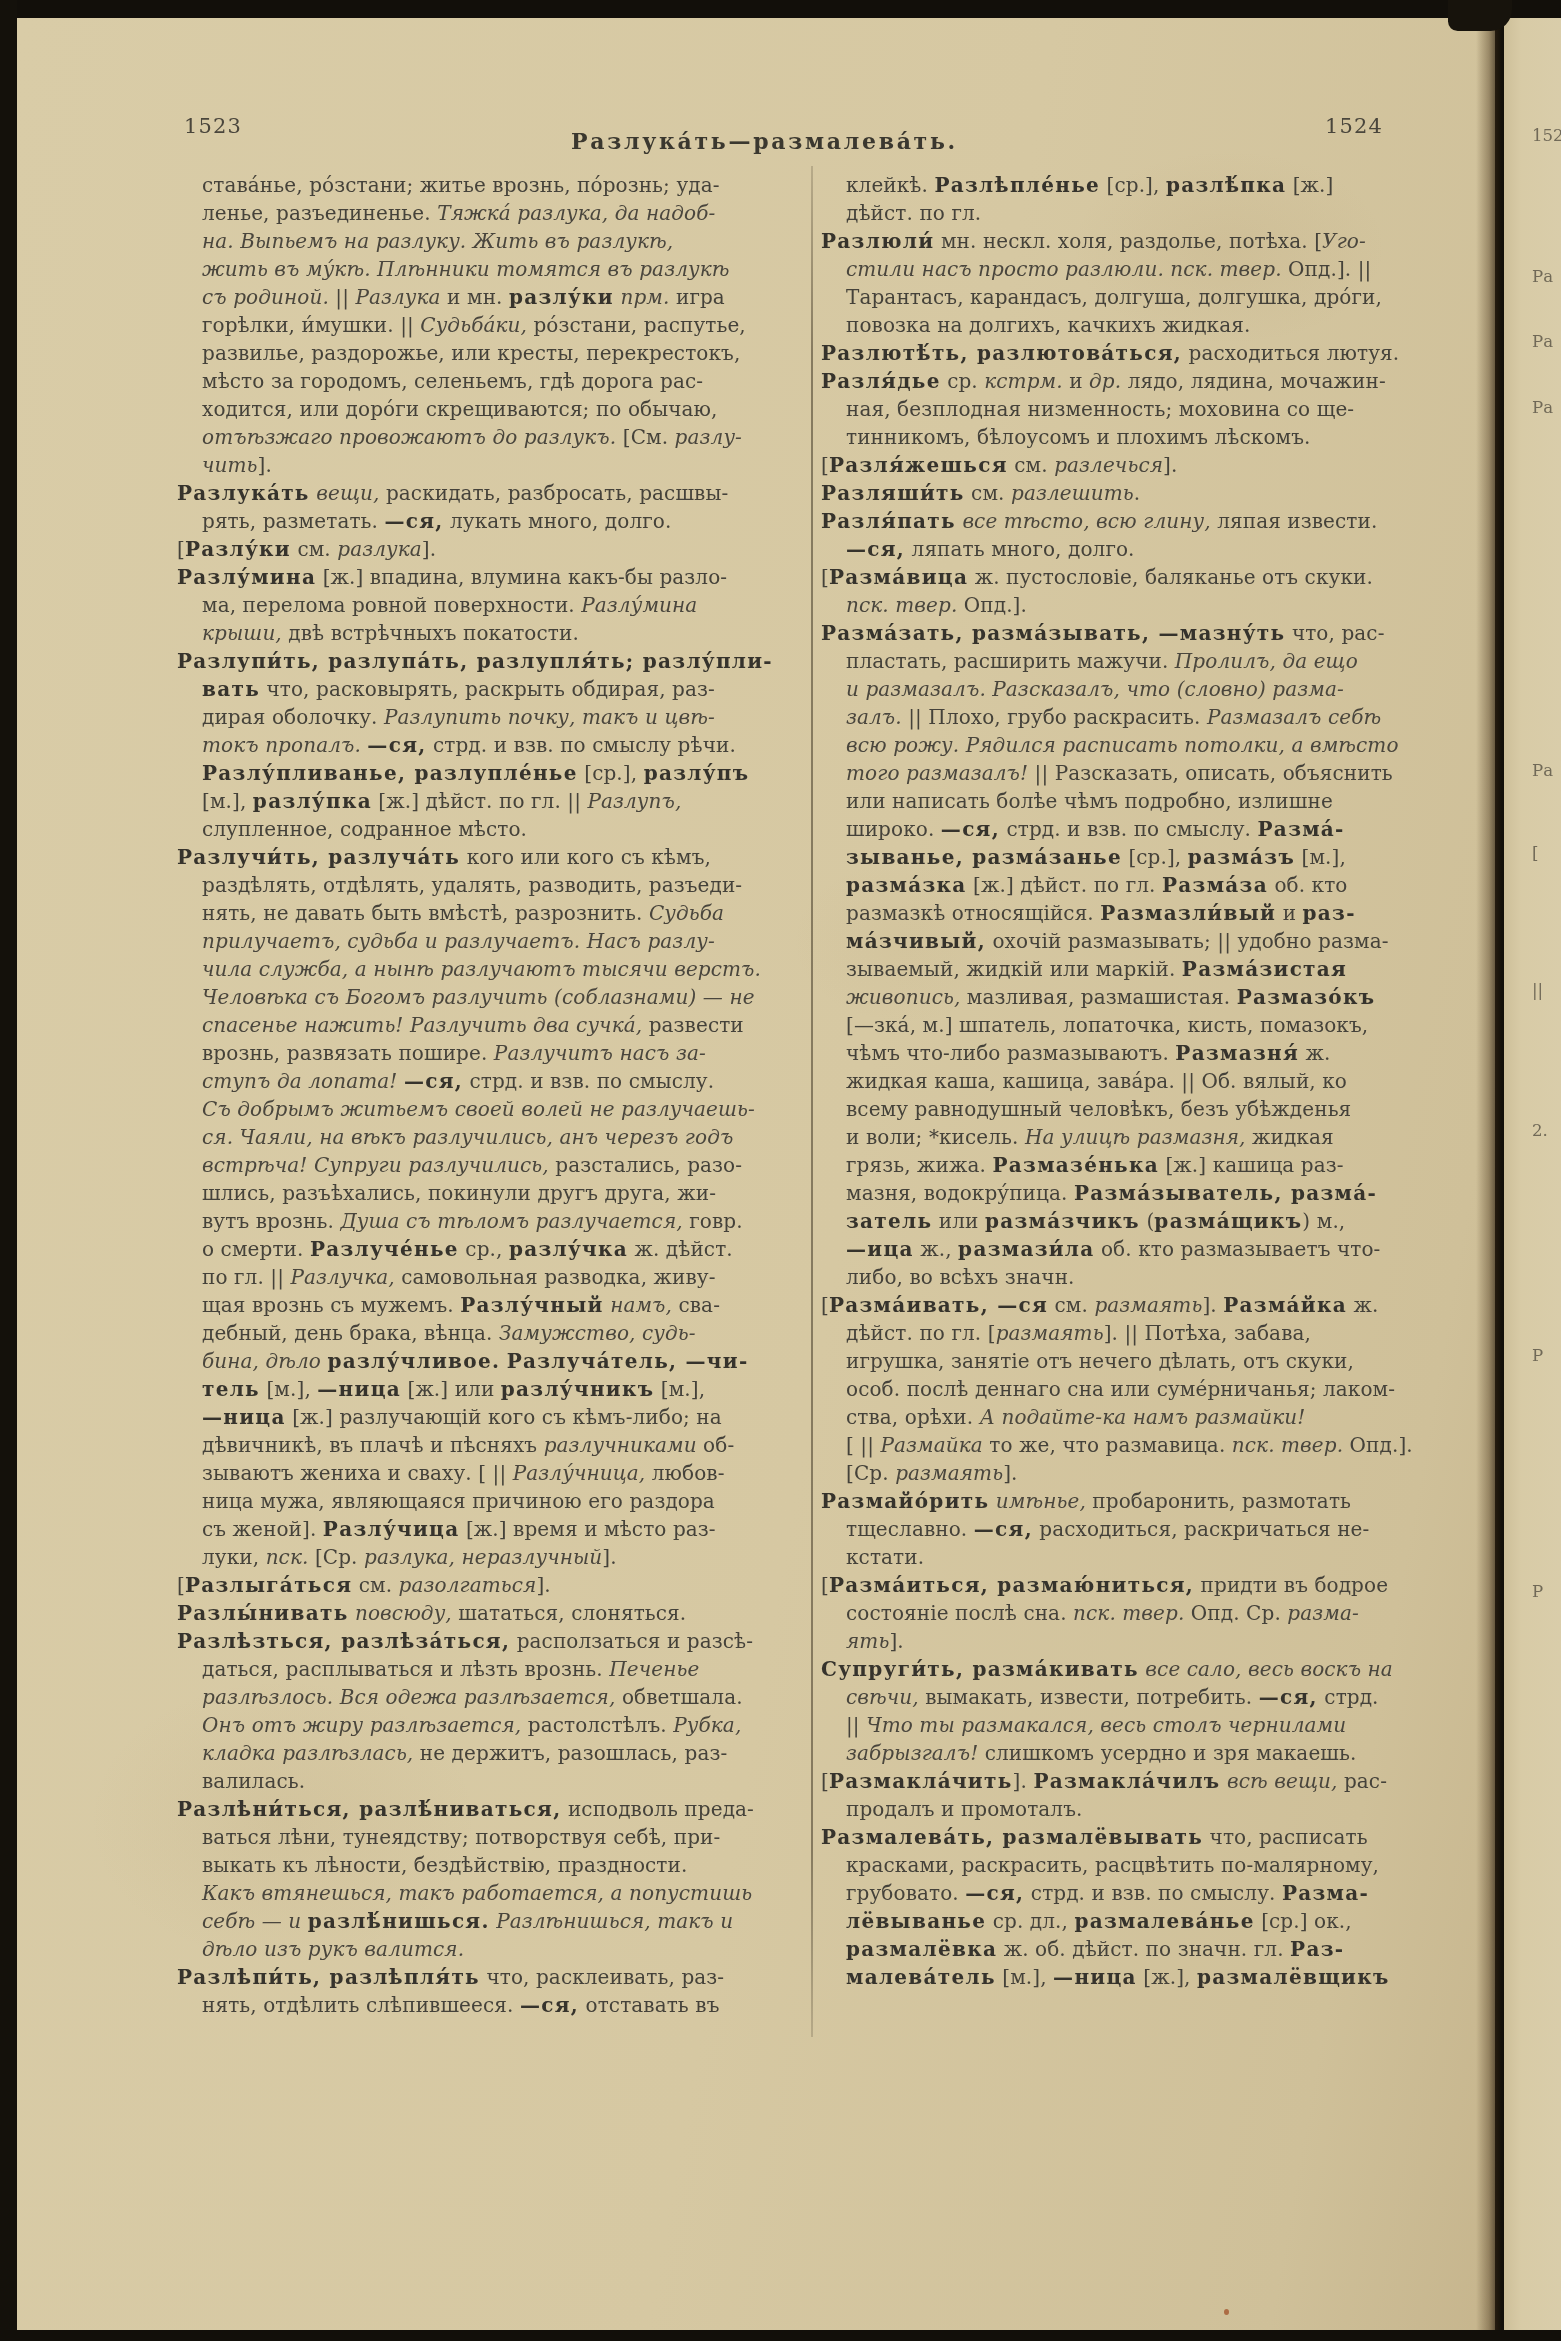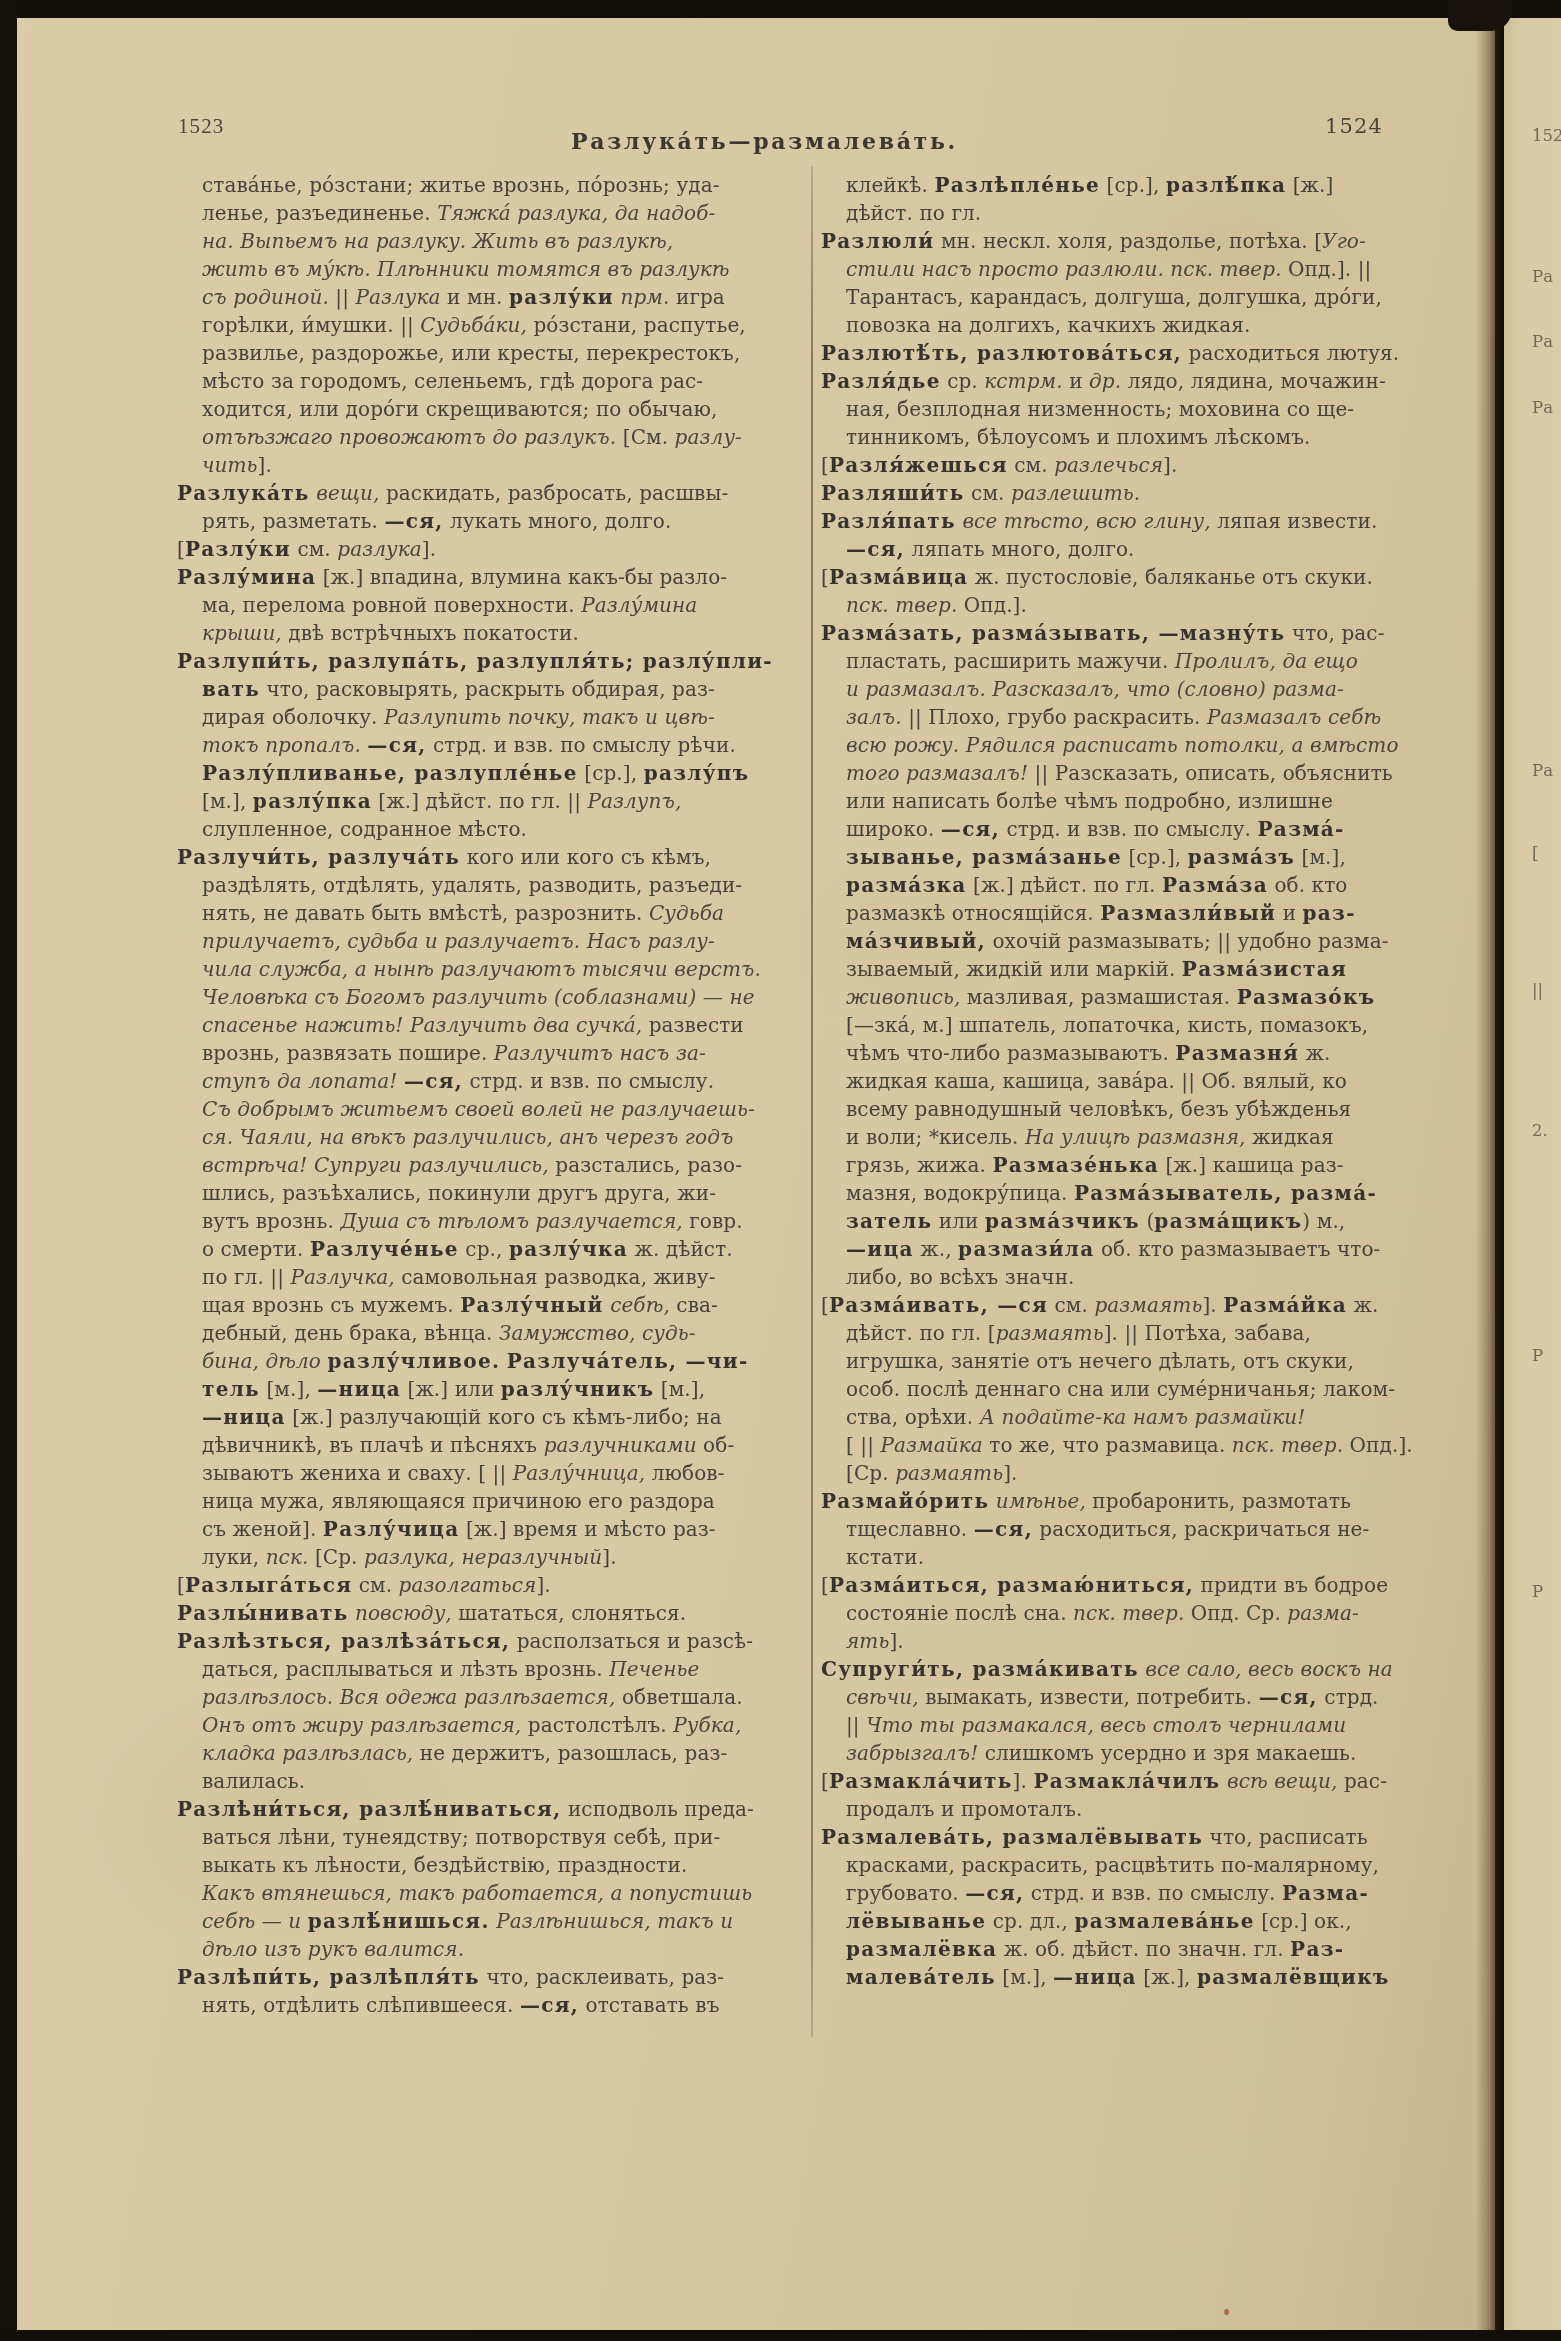--- a/index.html
+++ b/index.html
@@ -21,21 +21,21 @@
   
   .gutter{position:absolute;left:1476px;top:0;width:34px;height:2342px;
     background:linear-gradient(90deg, rgba(60,45,25,0) 0%, rgba(86,66,38,.45) 38%,
                rgba(52,38,20,.65) 55%, rgba(60,45,25,.15) 75%, rgba(60,45,25,0) 100%);}
   
   .next-page{position:absolute;left:1504px;top:16px;width:57px;height:2326px;
     background:linear-gradient(90deg,#cdbf99 0%,#d8cba6 30%,#d9cdaa 100%);}
   .frag{position:absolute;left:28px;color:rgba(78,72,60,.75);font-size:16.6px;white-space:nowrap;}
   
   .pagenum{position:absolute;top:114px;font-size:21px;letter-spacing:1.1px;color:#4a463c;}
-  #num-left{left:178px;font-family:Liberation Serif, serif;}
+  #num-left{left:184px;}
   #num-right{left:1325px;}
   .running-title{position:absolute;left:456px;top:112px;width:617px;text-align:center;
     font-size:22px;font-weight:bold;letter-spacing:2.7px;color:#3b382f;margin-top:16px;}
   
   .col{position:absolute;top:171px;overflow:hidden;}
   #left-col{left:177px;width:632px;}
   #right-col{left:821px;width:633px;}
   .line{height:28px;line-height:28px;font-size:20px;white-space:nowrap;
         letter-spacing:0.1px;color:#45423a;}
   .line.cont{padding-left:25px;}
@@ -91,21 +91,21 @@
       <div class="line cont"><span class="ex">спасенье нажить! Разлучить два сучка́,</span> развести</div>
       <div class="line cont">врознь, развязать пошире. <span class="ex">Разлучитъ насъ за-</span></div>
       <div class="line cont"><span class="ex">ступъ да лопата!</span> <span class="hw">—ся,</span> стрд. и взв. по смыслу.</div>
       <div class="line cont"><span class="ex">Съ добрымъ житьемъ своей волей не разлучаешь-</span></div>
       <div class="line cont"><span class="ex">ся. Чаяли, на вѣкъ разлучились, анъ черезъ годъ</span></div>
       <div class="line cont"><span class="ex">встрѣча! Супруги разлучились,</span> разстались, разо-</div>
       <div class="line cont">шлись, разъѣхались, покинули другъ друга, жи-</div>
       <div class="line cont">вутъ врознь. <span class="ex">Душа съ тѣломъ разлучается,</span> говр.</div>
       <div class="line cont">о смерти. <span class="hw">Разлуче́нье</span> ср., <span class="hw">разлу́чка</span> ж. дѣйст.</div>
       <div class="line cont">по гл. || <span class="ex">Разлучка,</span> самовольная разводка, живу-</div>
-      <div class="line cont">щая врознь съ мужемъ. <span class="hw">Разлу́чный</span> <span class="ex">себѣ,</span> сва-</div>
+      <div class="line cont">щая врознь съ мужемъ. <span class="hw">Разлу́чный</span> <span class="ex">намъ,</span> сва-</div>
       <div class="line cont">дебный, день брака, вѣнца. <span class="ex">Замужство, судь-</span></div>
       <div class="line cont"><span class="ex">бина, дѣло</span> <span class="hw">разлу́чливое.</span> <span class="hw">Разлуча́тель, —чи-</span></div>
       <div class="line cont"><span class="hw">тель</span> [м.], <span class="hw">—ница</span> [ж.] или <span class="hw">разлу́чникъ</span> [м.],</div>
       <div class="line cont"><span class="hw">—ница</span> [ж.] разлучающій кого съ кѣмъ-либо; на</div>
       <div class="line cont">дѣвичникѣ, въ плачѣ и пѣсняхъ <span class="ex">разлучниками</span> об-</div>
       <div class="line cont">зываютъ жениха и сваху. [ || <span class="ex">Разлу́чница,</span> любов-</div>
       <div class="line cont">ница мужа, являющаяся причиною его раздора</div>
       <div class="line cont">съ женой]. <span class="hw">Разлу́чица</span> [ж.] время и мѣсто раз-</div>
       <div class="line cont">луки, <span class="ex">пск.</span> [Ср. <span class="ex">разлука, неразлучный</span>].</div>
       <div class="line">[<span class="hw">Разлыга́ться</span> см. <span class="ex">разолгаться</span>].</div>

